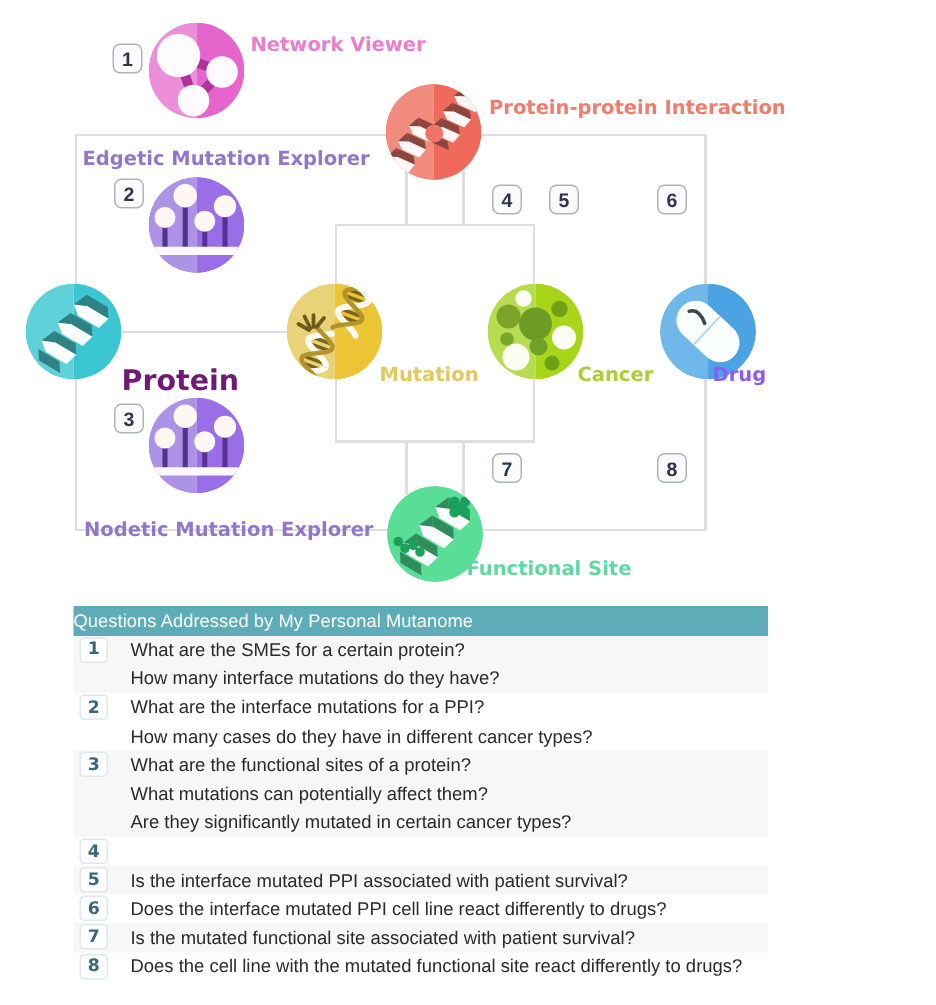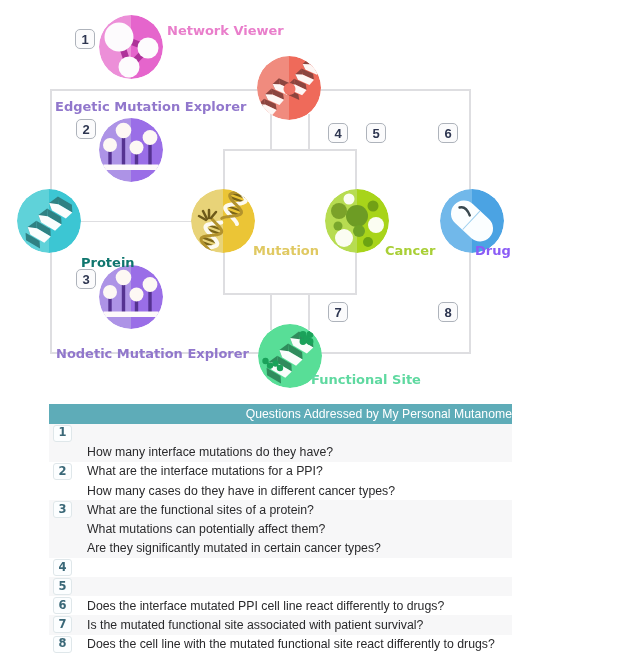--- a/index.html
+++ b/index.html
@@ -8,21 +8,21 @@
   .diagram{position:absolute;left:0;top:0;width:500px;height:396px;}
   svg.lines{position:absolute;left:0;top:0;width:624px;height:396px;}
   .node{position:absolute;border-radius:50%;overflow:hidden;}
   .node svg{display:block;}
   .lbl{position:absolute;white-space:nowrap;font-weight:bold;font-family:"DejaVu Sans",sans-serif;}
   .badge{position:absolute;width:20px;height:20px;border:1px solid #aeb3bb;border-radius:5px;
          background:#fbfbfc;color:#2d3550;font-size:13px;font-weight:bold;
          display:flex;align-items:center;justify-content:center;box-sizing:border-box;
          font-family:"Liberation Sans",sans-serif;line-height:1;}
   .qtable{position:absolute;left:49px;top:403.5px;width:463px;}
-  .qhead{background:#5eacb8;color:#ffffff;font-size:12.2px;text-align:right;
+  .qhead{background:#5eacb8;color:#ffffff;font-size:12.2px;text-align:left;
          height:20px;line-height:20px;font-family:"Liberation Sans",sans-serif;letter-spacing:.05px;}
   .qrow{display:flex;align-items:center;height:19.2px;font-size:12.3px;color:#2a2a2c;
         font-family:"Liberation Sans",sans-serif;}
   .qrow.alt{background:#f7f7f8;}
   .qnum{width:38px;flex:0 0 38px;display:flex;align-items:center;justify-content:flex-start;padding-left:4px;box-sizing:border-box;}
   .qnumbox{width:19px;height:17px;border:1px solid #dfe7ea;border-radius:3px;background:#fcfeff;
            color:#3a6878;font-size:11.5px;font-weight:bold;display:flex;align-items:center;
            justify-content:center;box-sizing:border-box;line-height:1;font-family:"DejaVu Sans",sans-serif;}
   .qtext{padding-left:0px;}
 </style>
@@ -290,21 +290,22 @@
    <circle cx="17.5" cy="39.5" r="2.3"></circle>
               <circle cx="22" cy="44" r="2.3"></circle>
   </g>
  </g>
 </svg>
       </div>
 
     <div class="lbl" style="left:167px;top:23px;font-size:13px;color:#e97ecb;">Network Viewer</div>
     <div class="lbl" style="left:55px;top:99px;font-size:13px;color:#9177cc;">Edgetic Mutation Explorer</div>
     <div class="lbl" style="left:56px;top:332px;font-size:13px;color:#9177cc;margin-top:14px;">Nodetic Mutation Explorer</div>
-    <div class="lbl" style="left:81px;top:255px;font-size:13px;color:#0f766e;">Protein</div>
+    <div class="lbl" style="left:326px;top:65px;font-size:13px;color:#ef7d6d;">Protein-protein Interaction</div>
+    <div class="lbl" style="left:81px;top:243px;font-size:19px;color:#701a75;">Protein</div>
     <div class="lbl" style="left:253px;top:243px;font-size:13px;color:#e0c962;">Mutation</div>
     <div class="lbl" style="left:385px;top:243px;font-size:13px;color:#a9cf36;">Cancer</div>
     <div class="lbl" style="left:475px;top:243px;font-size:13px;color:#8b5cf6;">Drug</div>
     <div class="lbl" style="left:311px;top:372px;font-size:13px;color:#5fd9a0;">Functional Site</div>
 
     <div class="badge" style="left:75px;top:29px;">1</div>
     <div class="badge" style="left:76px;top:119px;">2</div>
     <div class="badge" style="left:76px;top:269px;">3</div>
     <div class="badge" style="left:328px;top:123px;">4</div>
     <div class="badge" style="left:366px;top:123px;">5</div>
@@ -313,20 +314,21 @@
     <div class="badge" style="left:438px;top:302px;">8</div>
   </div>
 
   <div class="qtable">
     <div class="qhead">Questions Addressed by My Personal Mutanome</div>
     <div id="qbody">
         <div class="qrow alt">
           <div class="qnum">
             <div class="qnumbox">1</div>
           </div>
+          <div class="qtext">What are the SMEs for a certain protein?</div>
         </div>
         <div class="qrow alt">
           <div class="qnum"></div>
           <div class="qtext">How many interface mutations do they have?</div>
         </div>
         <div class="qrow">
           <div class="qnum">
             <div class="qnumbox">2</div>
           </div>
           <div class="qtext">What are the interface mutations for a PPI?</div>
@@ -351,20 +353,21 @@
         </div>
         <div class="qrow">
           <div class="qnum">
             <div class="qnumbox">4</div>
           </div>
         </div>
         <div class="qrow alt">
           <div class="qnum">
             <div class="qnumbox">5</div>
           </div>
+          <div class="qtext">Is the interface mutated PPI associated with patient survival?</div>
         </div>
         <div class="qrow">
           <div class="qnum">
             <div class="qnumbox">6</div>
           </div>
           <div class="qtext">Does the interface mutated PPI cell line react differently to drugs?</div>
         </div>
         <div class="qrow alt">
           <div class="qnum">
             <div class="qnumbox">7</div>

